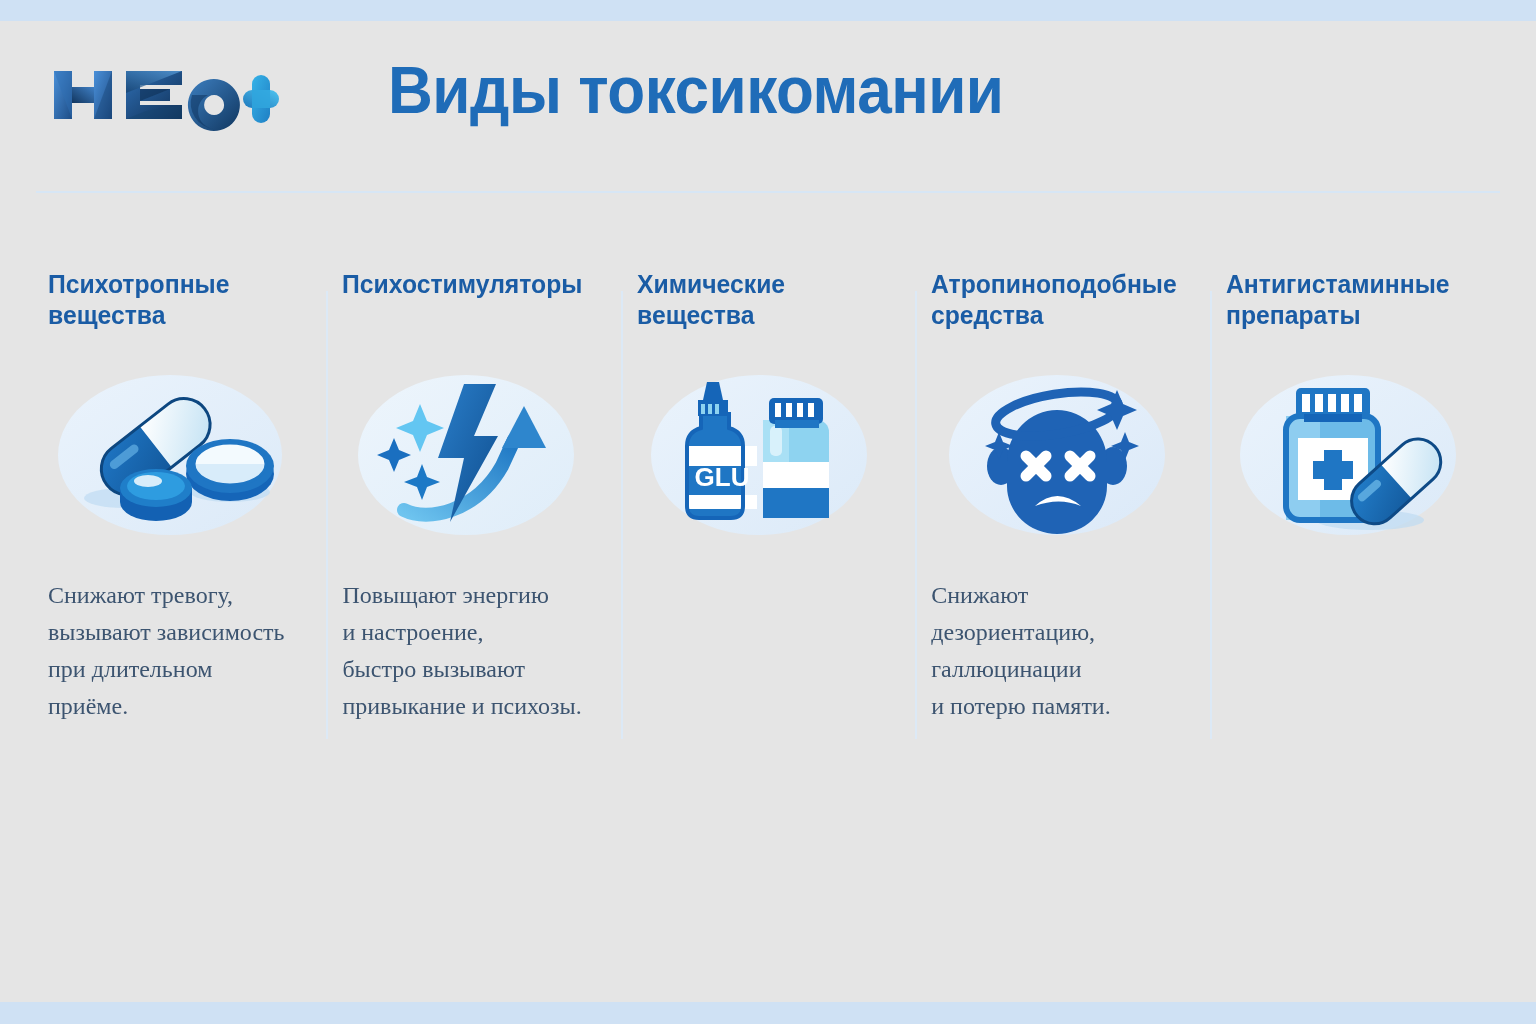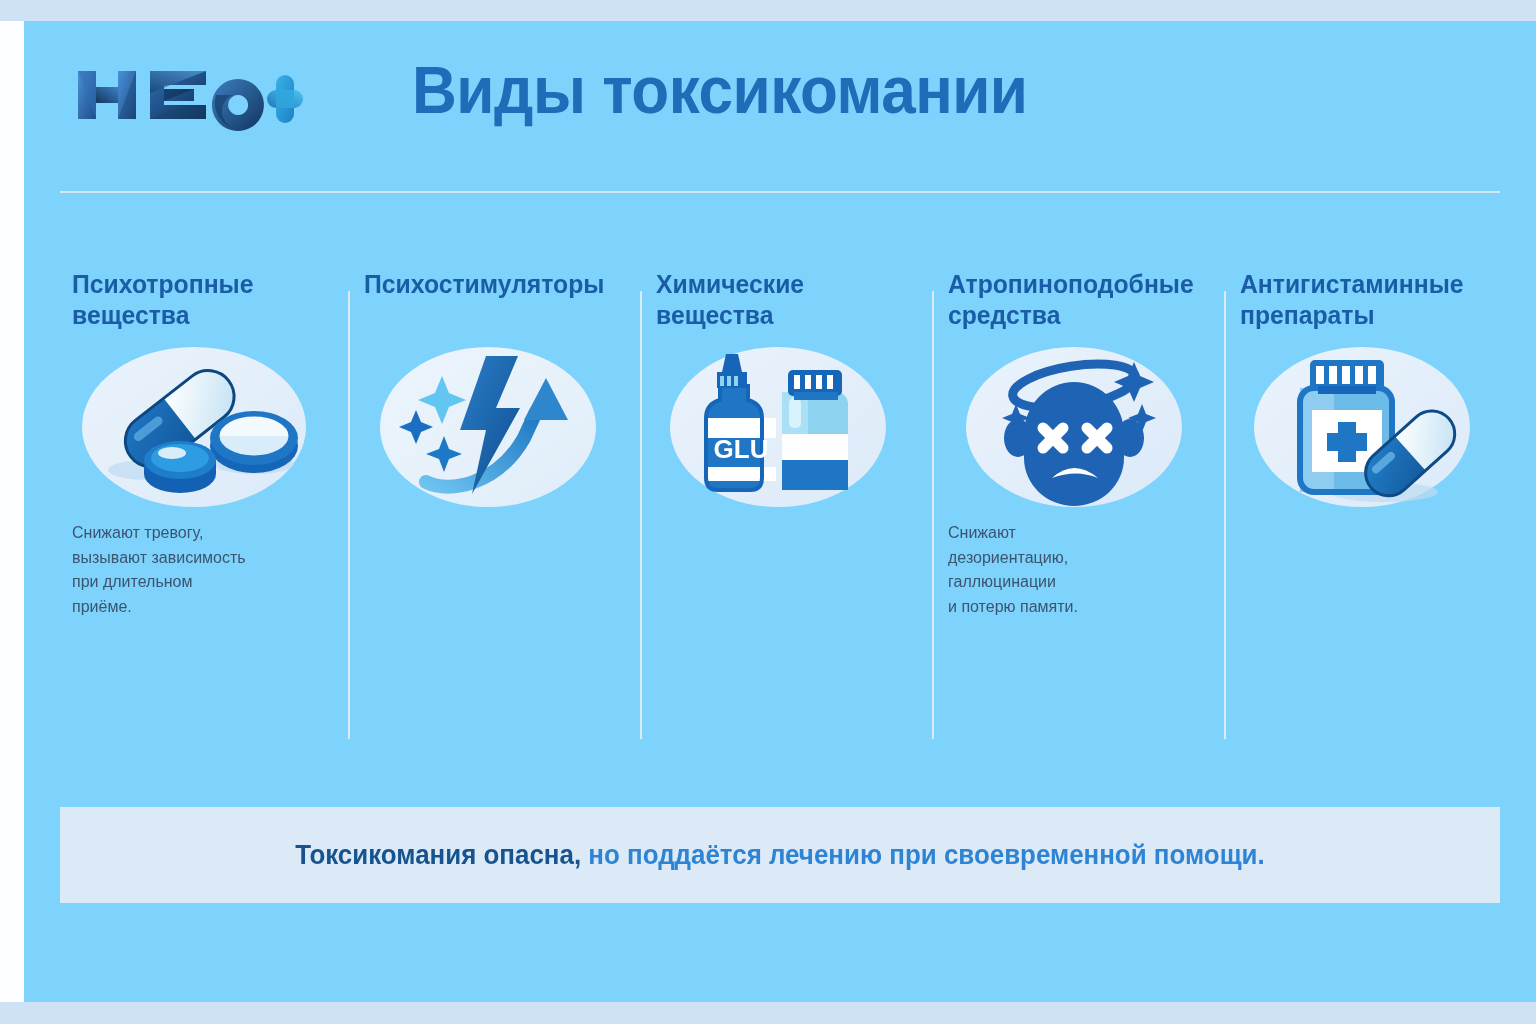--- a/index.html
+++ b/index.html
@@ -27,22 +27,21 @@
     width: 100%;
     background: #cfe1f4;
     flex: 0 0 auto;
   }
   .edge-band.top { height: 21px; }
   .edge-band.bottom { height: 22px; }
 
   .canvas {
     position: relative;
     flex: 1 1 auto;
-    background: #7dd3fc;
-    margin-left: 24px;
+    background: #e5e5e5;
   }
 
   
   .header {
     position: absolute;
     top: 0;
     left: 0;
     right: 0;
     height: 168px;
   }
@@ -90,20 +89,21 @@
     align-items: stretch;
   }
 
   .col {
     position: relative;
     flex: 1 1 0;
     padding: 0 26px 0 12px;
     box-sizing: border-box;
     display: flex;
     flex-direction: column;
+    gap: 28px;
   }
   .col + .col::before {
     content: "";
     position: absolute;
     left: -4px;
     top: 22px;
     bottom: 10px;
     width: 2px;
     background: #dce9f6;
   }
@@ -125,24 +125,24 @@
     position: relative;
     display: flex;
     align-items: center;
     justify-content: flex-start;
     padding-left: 4px;
     text-align: center;
   }
   .col-icon svg { display: block; }
 
   .col-body {
-    font-size: 16px;
+    font-size: 24px;
     color: #3c5470;
     line-height: 1.54;
-    font-family: Liberation Sans, sans-serif;
+    font-family: Liberation Serif, serif;
     white-space: pre-line;
     margin-top: 6px;
   }
 
   
   .banner {
     position: absolute;
     left: 36px;
     right: 36px;
     top: 786px;
@@ -312,20 +312,24 @@
             <path d="M58,140 C82,152 130,142 156,96 L168,70" stroke="url(#arrG)" stroke-width="14" fill="none" stroke-linecap="round"></path>
             <polygon points="178,36 200,78 156,78" fill="#2e86cd"></polygon>
 
             <polygon points="118,14 150,14 128,66 152,66 104,152 118,88 92,88" fill="url(#boltG)"></polygon>
 
             <path d="M74,30 l7,17 l17,7 l-17,7 l-7,17 l-7,-17 l-17,-7 l17,-7 z" fill="#63c6f2" transform="translate(0,4)"></path>
             <path d="M48,62 l5,12 l12,5 l-12,5 l-5,12 l-5,-12 l-12,-5 l12,-5 z" fill="#1a6fc0" transform="translate(0,6)"></path>
             <path d="M76,90 l5,13 l13,5 l-13,5 l-5,13 l-5,-13 l-13,-5 l13,-5 z" fill="#1d79c6" transform="translate(0,4)"></path>
           </svg>
         </div>
+        <div class="col-body">Повыщают энергию
+и настроение,
+быстро вызывают
+привыкание и психозы.</div>
       </div>
 
       <div class="col">
         <div class="col-title">Химические вещества</div>
         <div class="col-icon">
           <svg viewBox="0 0 250 170" width="250" height="170">
             <defs>
               <linearGradient id="halo3" x1="0" y1="0" x2="1" y2="1">
                 <stop offset="0" stop-color="#eaf3fc"></stop>
                   <stop offset="1" stop-color="#dceaf8"></stop>
@@ -449,22 +453,17 @@
               <path d="M166,90 h29 a23,23 0 0,1 0,46 h-29 z" fill="url(#capL2)"></path>
               <rect x="114" y="90" width="104" height="46" rx="23" fill="none" stroke="#0e4a86" stroke-width="3"></rect>
               <rect x="126" y="98" width="28" height="8" rx="4" fill="#63b0e3" opacity="0.85"></rect>
             </g>
           </svg>
         </div>
       </div>
 
     </div>
 
-    <div class="banner">
-      <div class="banner-text">
-        <span class="banner-strong">Токсикомания опасна,</span><span class="banner-rest"> но поддаётся лечению при своевременной помощи.</span>
-      </div>
-    </div>
 
   </div>
 
   <div class="edge-band bottom"></div>
 </div>
 
 </body></html>

